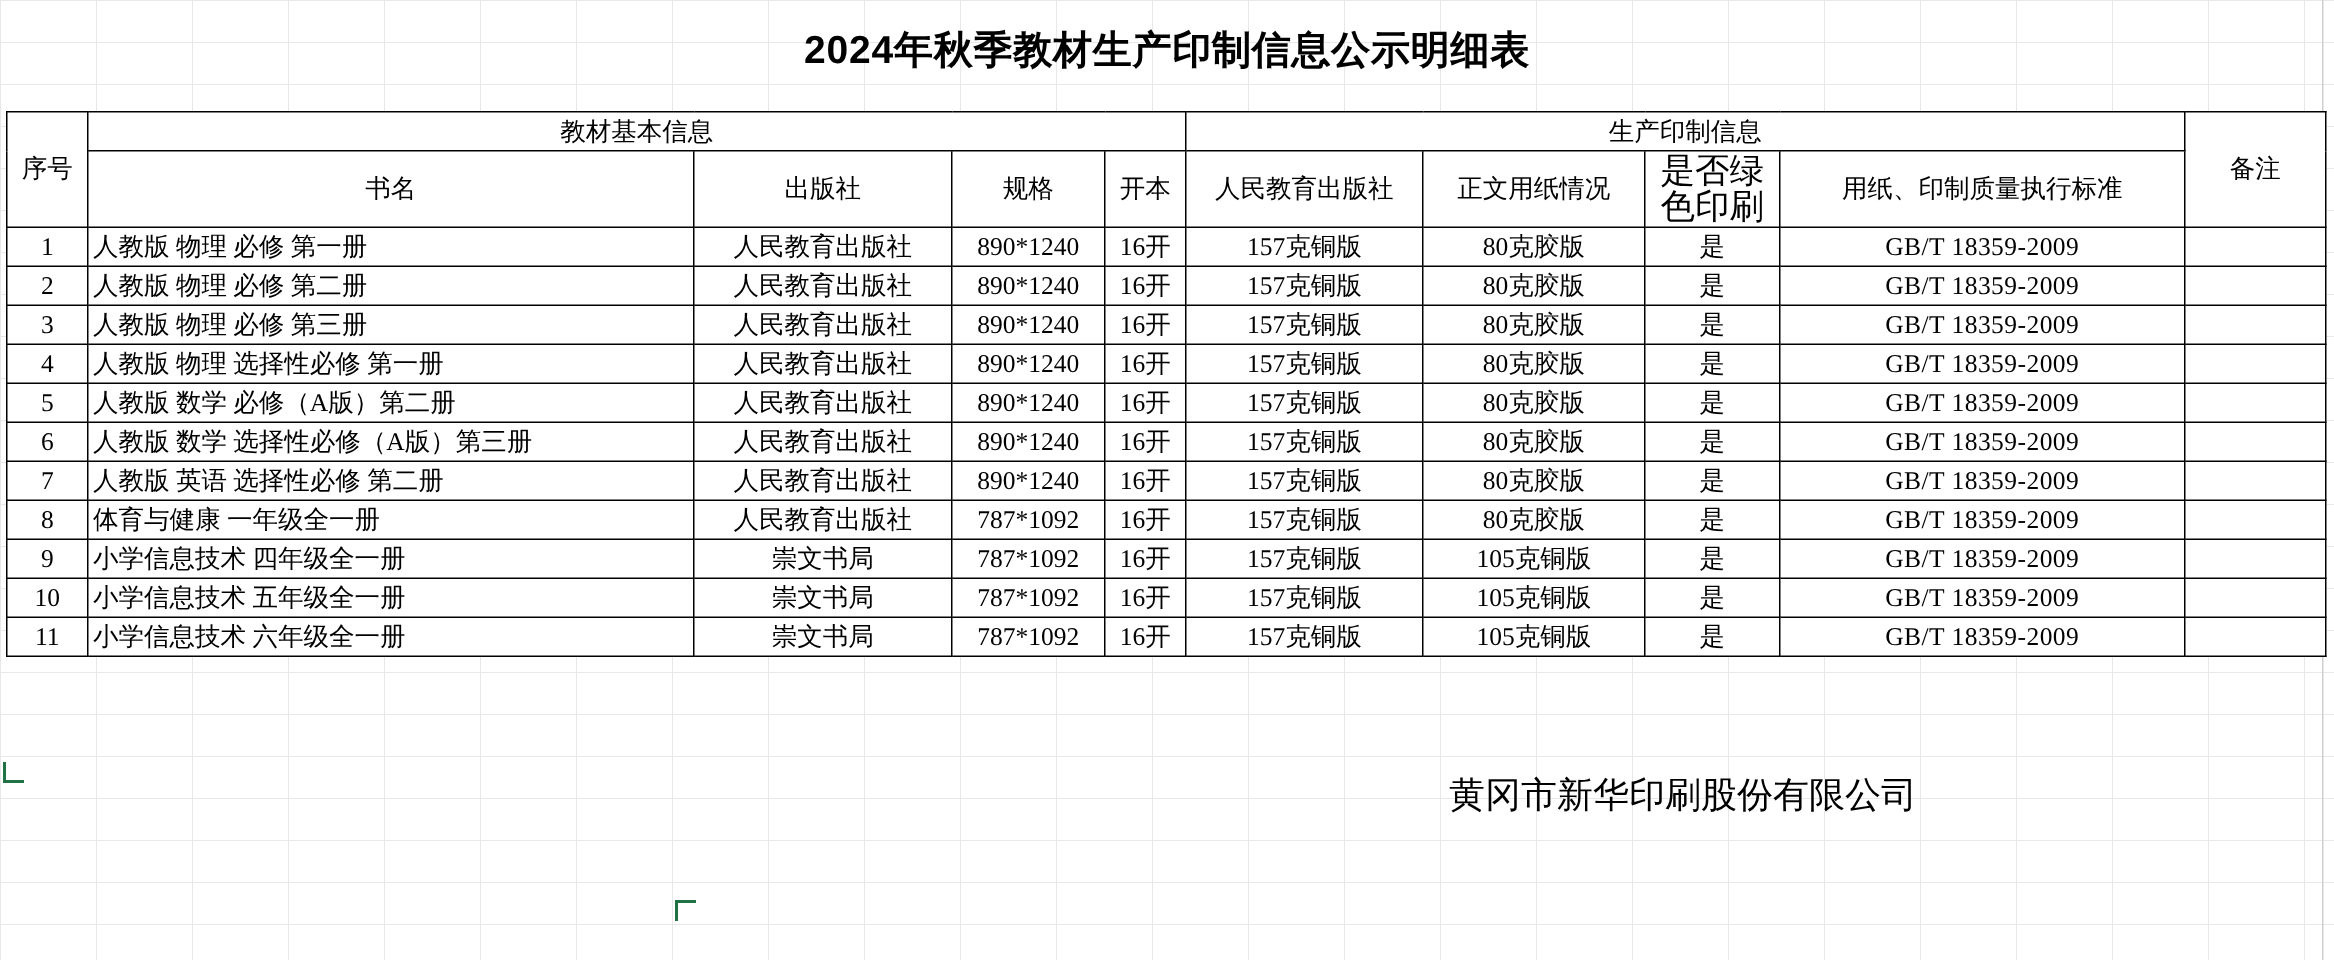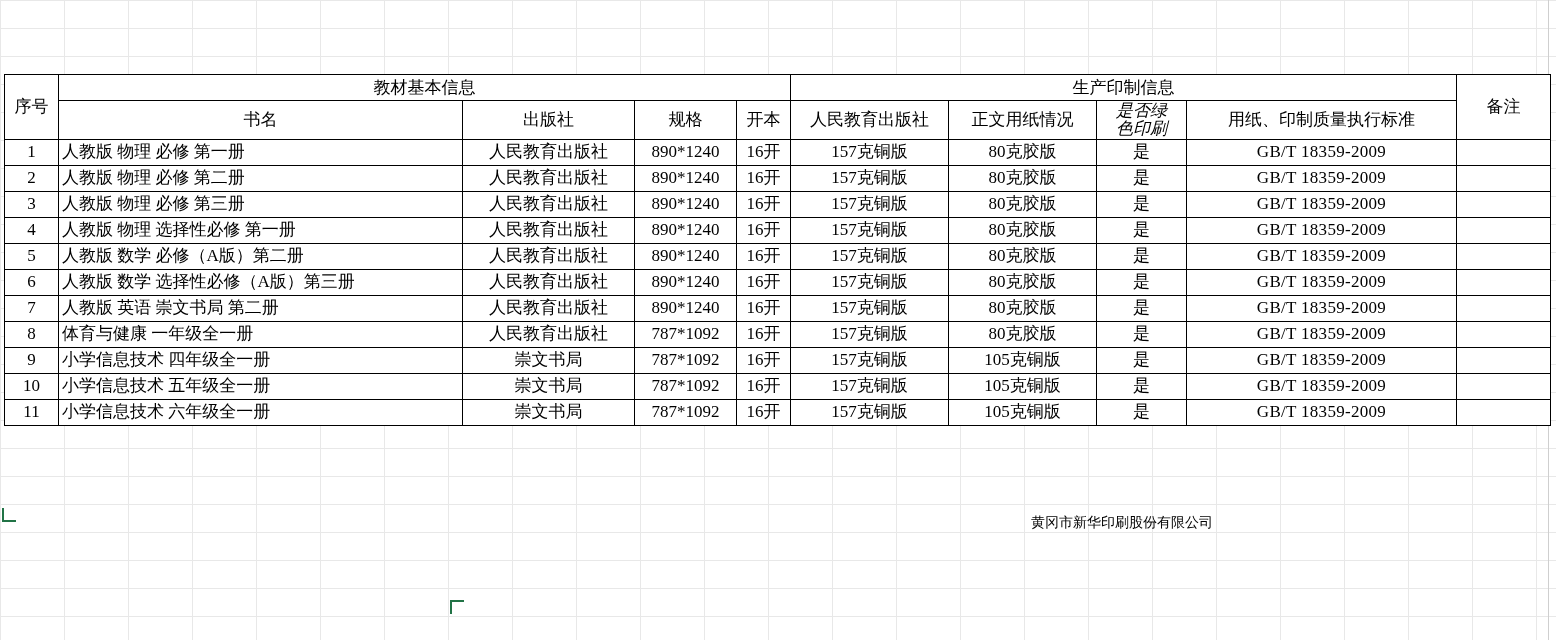--- a/index.html
+++ b/index.html
@@ -66,23 +66,22 @@
     height: 26px;
     box-sizing: border-box;
     white-space: nowrap;
     overflow: hidden;
   }
 
   .hdr {
     font-size: 18px;
   }
   .hdr.two-line {
-    font-size: 17px;
+    font-size: 23px;
     line-height: 1.05;
-    font-style: italic;
   }
 
   td.c { text-align: center; }
   td.l { text-align: left; padding-left: 8px; }
 
   .num { font-family: "Liberation Serif", serif; }
   .std { font-family: "Liberation Serif", serif; letter-spacing: .3px; margin-left: 46px; }
 
   
   col.c-no      { width: 54px; }
@@ -95,21 +94,21 @@
   col.c-green   { width: 90px; }
   col.c-stdcol  { width: 270px; }
   col.c-remark  { width: 94px; }
 
   .footer-company {
     position: absolute;
     left: 787px;
     top: 514px;
     width: 670px;
     text-align: center;
-    font-size: 14px;
+    font-size: 24px;
     color: #000;
     z-index: 3;
     font-family: "Liberation Sans", "DejaVu Sans", sans-serif;
   }
 
   
   .sel-mark {
     position: absolute;
     left: 2px;
     top: 508px;
@@ -141,20 +140,21 @@
   }
 </style>
 </head>
 <body>
 
 <div id="sheet">
 
   <div class="grid-layer"></div>
   <div class="right-rule"></div>
 
+  <div class="title">2024年秋季教材生产印制信息公示明细表</div>
 
   <table class="main">
     <colgroup>
       <col class="c-no">
         <col class="c-book">
         <col class="c-pub">
         <col class="c-spec">
         <col class="c-open">
       <col class="c-cover">
         <col class="c-text">
@@ -251,21 +251,21 @@
           <td class="c num">890*1240</td>
           <td class="c">16开</td>
           <td class="c">157克铜版</td>
           <td class="c">80克胶版</td>
           <td class="c">是</td>
           <td class="c std">GB/T  18359-2009</td>
           <td class="c"></td>
         </tr>
         <tr>
           <td class="c num">7</td>
-          <td class="l">人教版  英语  崇文书局  第二册</td>
+          <td class="l">人教版  英语  选择性必修  第二册</td>
           <td class="c">人民教育出版社</td>
           <td class="c num">890*1240</td>
           <td class="c">16开</td>
           <td class="c">157克铜版</td>
           <td class="c">80克胶版</td>
           <td class="c">是</td>
           <td class="c std">GB/T  18359-2009</td>
           <td class="c"></td>
         </tr>
         <tr>

